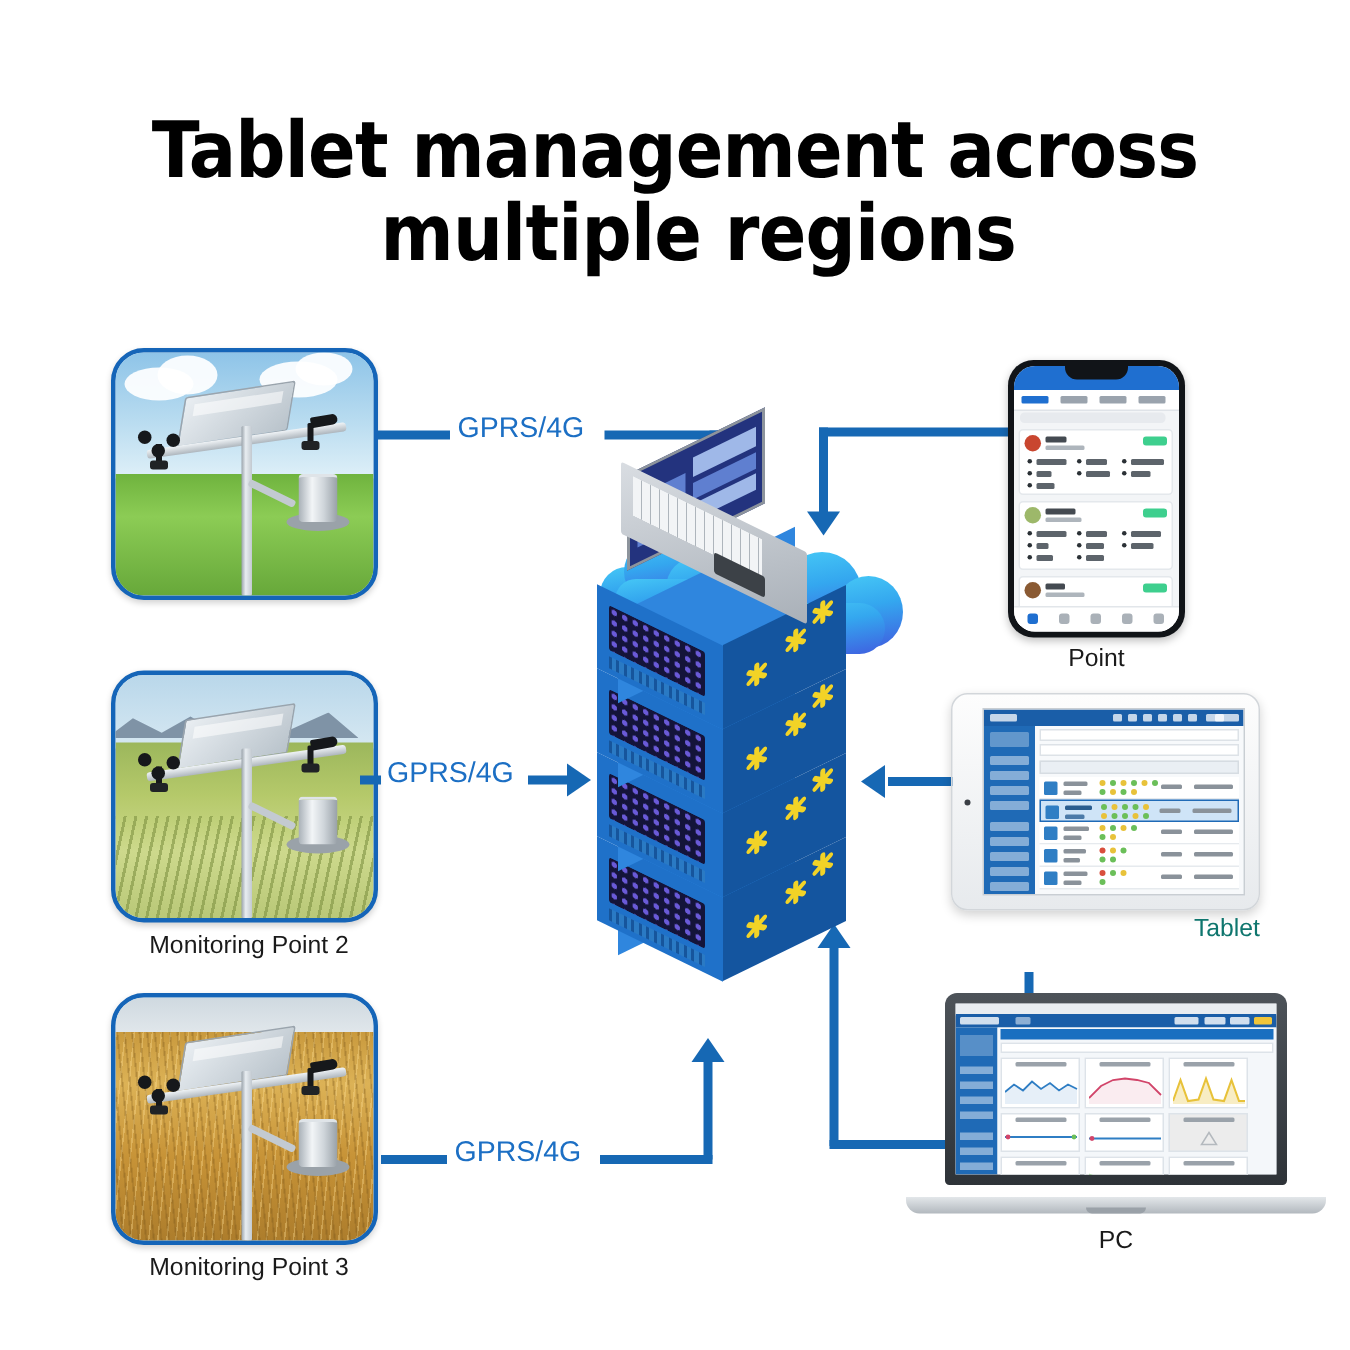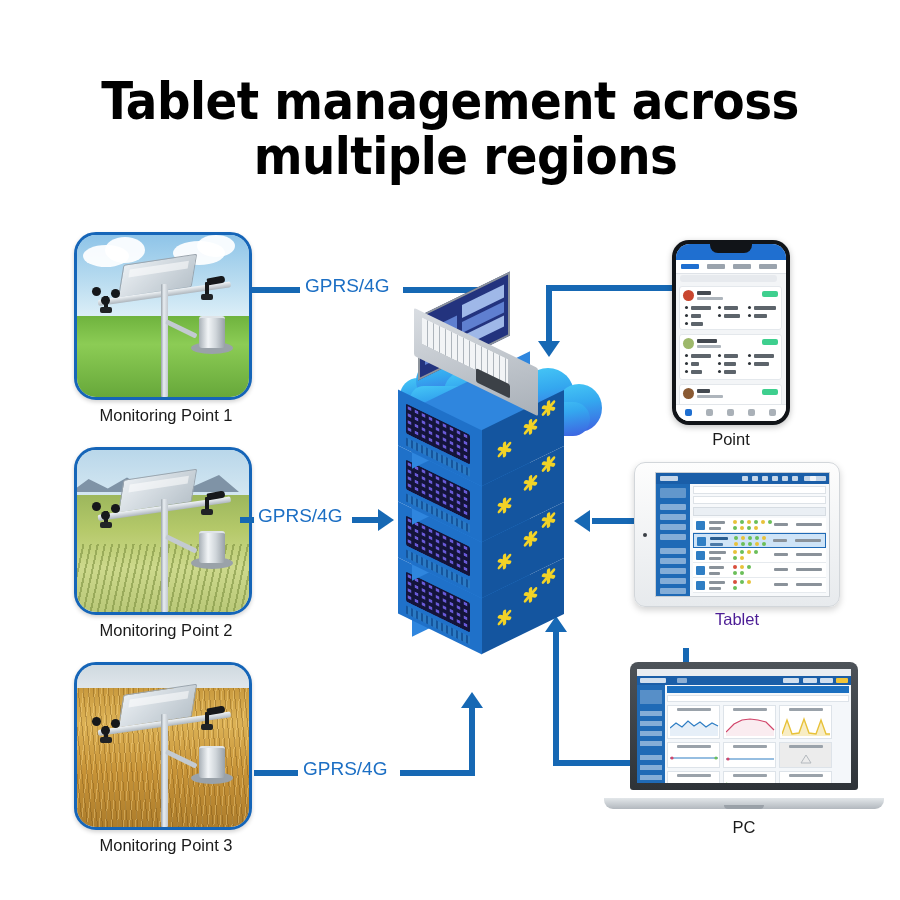--- a/index.html
+++ b/index.html
@@ -185,22 +185,22 @@
     box-sizing:border-box;}
   .tb-hd{position:absolute;left:3px;right:3px;height:9px;background:#eaeff4;border:1px solid #d6dce2;
     box-sizing:border-box;}
   .tb-row{position:absolute;left:3px;right:3px;height:15px;background:#ffffff;
     border-bottom:1px solid #e6eaee;box-sizing:border-box;}
   .tb-row.sel{background:#cfe4f7;border:1px solid #1f6ab6;}
   .tb-ic{position:absolute;left:3px;top:3px;width:9px;height:9px;background:#2f7ec4;border-radius:1px;}
   .tb-tx{position:absolute;height:3px;background:#8a929a;border-radius:1px;}
   .tb-dots{position:absolute;height:9px;}
   .tb-dots u{position:absolute;width:4px;height:4px;border-radius:50%;display:block;}
-  #tablet-label{position:absolute;left:634px;top:610px;width:206px;text-align:center;
-    font-size:16.5px;color:#4c1d95;}
+  #tablet-label{position:absolute;left:634px;top:610px;width:206px;text-align:right;
+    font-size:16.5px;color:#0f766e;}
 
   
   #pc{position:absolute;left:604px;top:662px;width:280px;height:155px;}
   .pc-lid{position:absolute;left:26px;top:0;width:228px;height:128px;
     background:linear-gradient(#4d5359,#2e3338);border-radius:8px 8px 3px 3px;padding:7px;
     box-sizing:border-box;}
   .pc-screen{position:absolute;left:7px;top:7px;right:7px;bottom:7px;background:#eef2f6;overflow:hidden;}
   .pc-base{position:absolute;left:0;bottom:8px;width:280px;height:11px;
     background:linear-gradient(#e3e7ea,#b2b8be);border-radius:0 0 9px 9px;}
   .pc-notch{position:absolute;left:50%;bottom:8px;width:40px;height:4px;margin-left:-20px;
@@ -257,21 +257,20 @@
             <div class="post"></div>
             <div class="base"></div>
         </div>
         <div class="strut"></div>
         <div class="gauge">
           <div class="plate"></div>
             <div class="cyl"></div>
         </div>
       </div>
     </div>
-    <div class="caption">Monitoring Point 1</div>
   </div>
 
   <div class="station" style="left:74px;top:447px;">
     <div class="frame">
       <div class="sky sky2"></div>
       <div class="mtn" style="left:-6px;top:26px;width:80px;height:16px;clip-path:polygon(0 100%,22% 18%,46% 78%,70% 10%,100% 100%);"></div>
       <div class="mtn" style="left:62px;top:24px;width:100px;height:18px;clip-path:polygon(0 100%,26% 14%,54% 70%,80% 6%,100% 100%);"></div>
       <div class="ground ground2">
         <div class="rows2"></div>
       </div>

